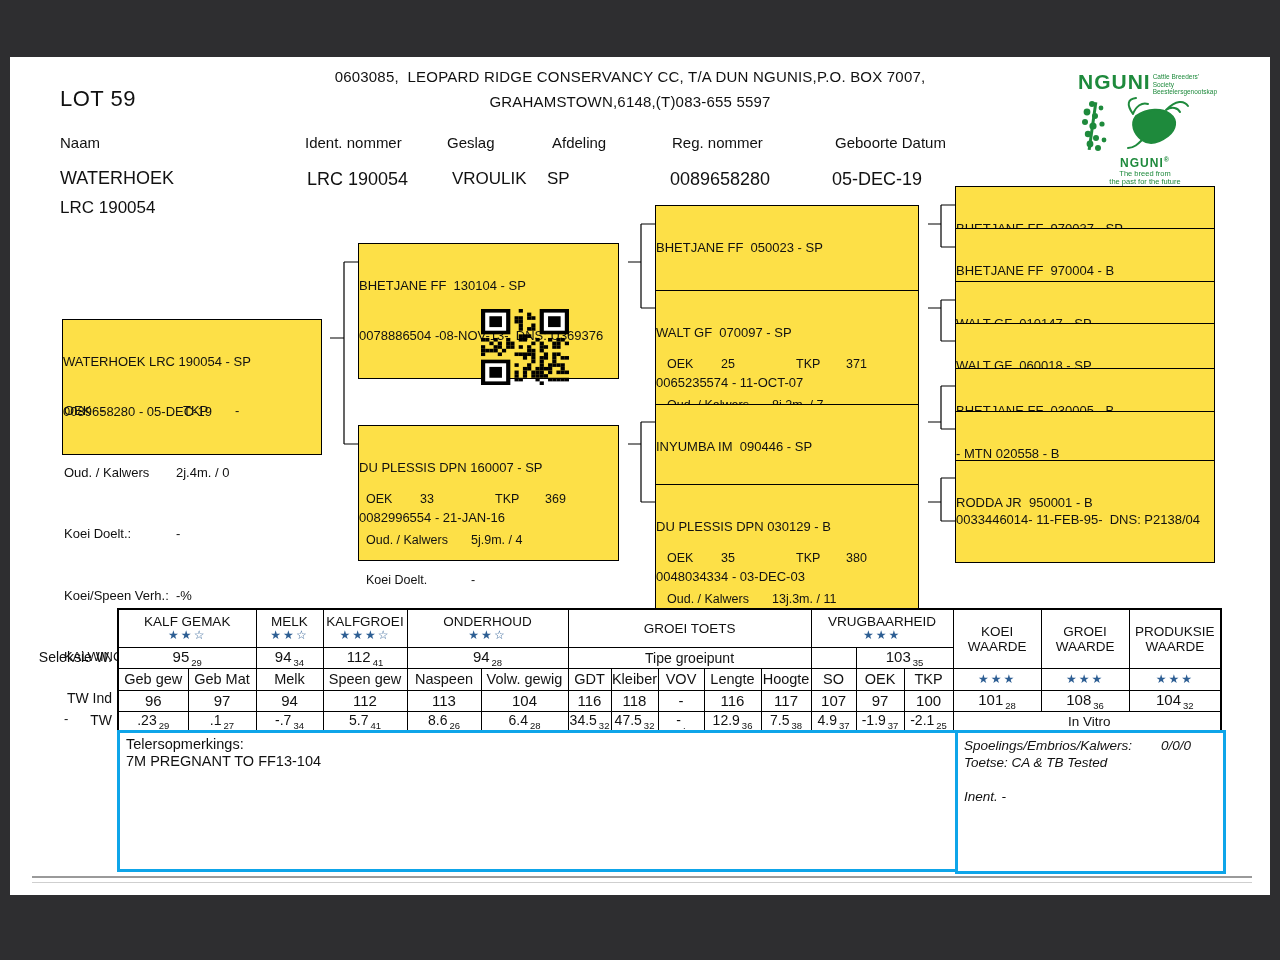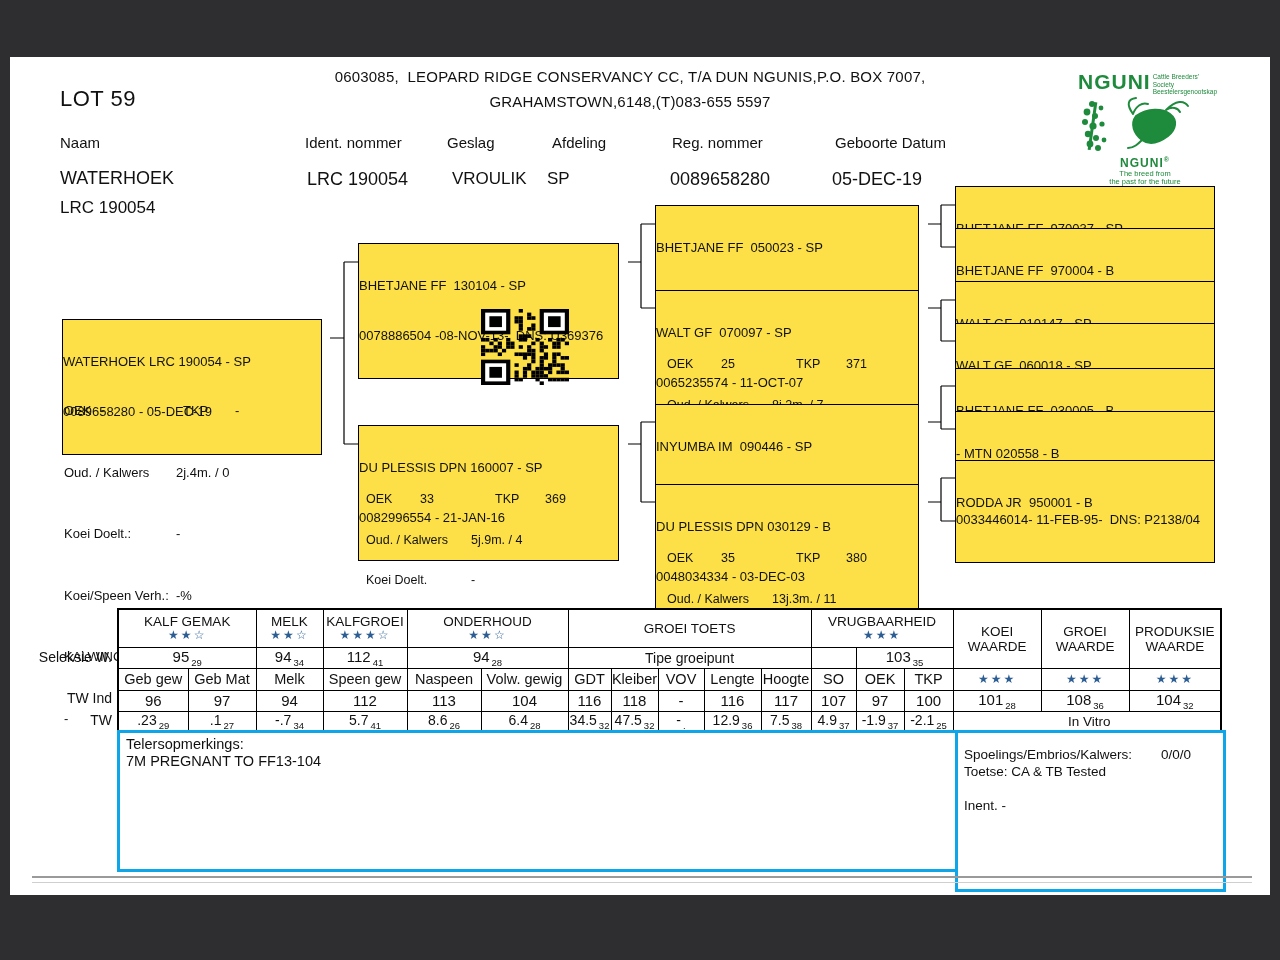--- a/index.html
+++ b/index.html
@@ -48,21 +48,21 @@
   .sub{font-size:9.5px;vertical-align:-4px;margin-left:2px;}
   .colh{font-size:14.5px;}
   .twv{font-size:15px;}
   .tww{font-size:14px;}
   .invitro{text-align:center;font-size:13.5px;padding-left:5px !important;}
   .rowlab{font-size:14px;text-align:right;}
 
   
   .notebox{position:absolute;border:3px solid #0ea5e9;background:#fff;}
   .notes-left{font-size:14.5px;line-height:17px;padding:3px 6px;}
-  .notes-right{font-size:13.5px;line-height:17px;padding:13px 6px;}
+  .notes-right{font-size:13.5px;line-height:17px;padding:4px 6px;font-style:italic;}
   .nrow{display:flex;justify-content:space-between;padding-right:26px;}
   .dblrule{position:absolute;left:32px;top:876px;width:1220px;height:4px;
            border-top:2px solid #9a9a9a;border-bottom:1px solid #cfcfcf;}
 </style>
 </head>
 <body>
 
 <div class="page">
   <div class="sheet"></div>
 

